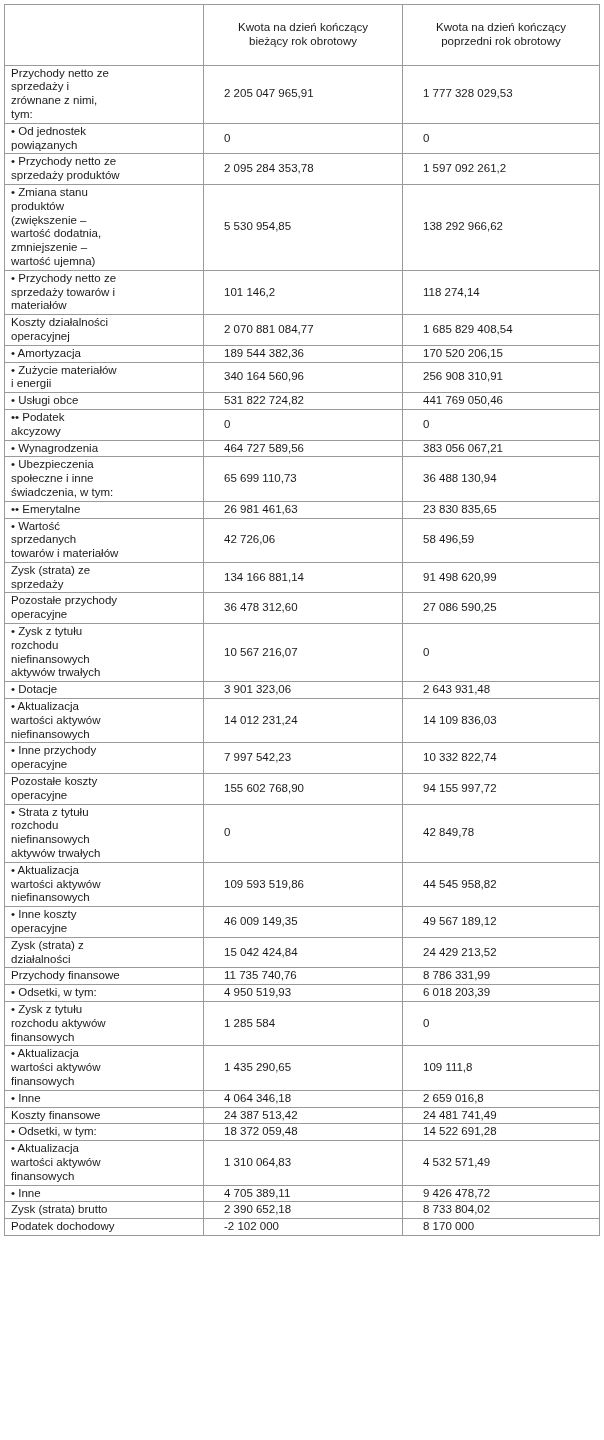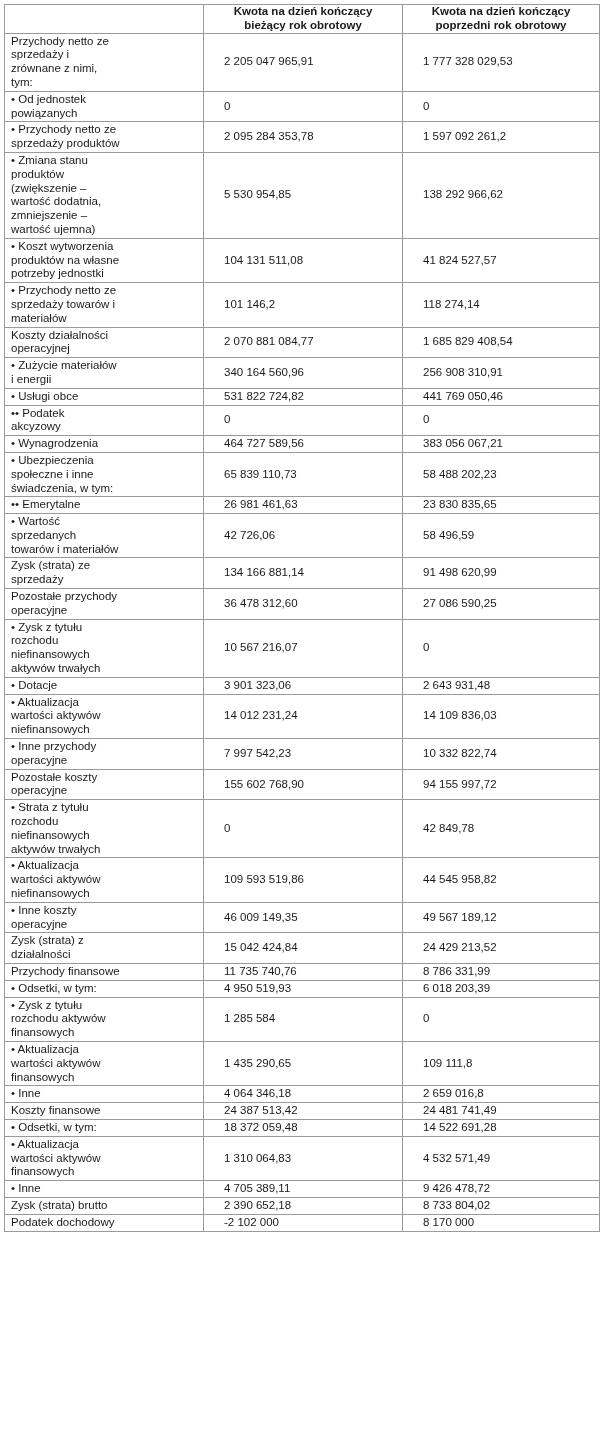--- a/index.html
+++ b/index.html
@@ -26,23 +26,23 @@
   table.fin-table col.c-label { width: 199px; }
   table.fin-table col.c-cur   { width: 199px; }
   table.fin-table col.c-prev  { width: 197px; }
   table.fin-table th,
   table.fin-table td {
     border: 1px solid #9a9a9a;
     vertical-align: middle;
     overflow: hidden;
   }
   table.fin-table th {
-    font-weight: bold;
+    font-weight: normal;
     white-space: pre-line;
-    padding: 0 4px;
+    padding: 16px 4px;
   }
   td.cell-label {
     text-align: left;
     white-space: pre-line;
     padding: 1px 16px 1px 6px;
   }
   td.cell-val {
     text-align: left;
     padding: 1px 4px 1px 20px;
   }
@@ -91,40 +91,38 @@
     <td class="cell-label">• Zmiana stanu
 produktów
 (zwiększenie –
 wartość dodatnia,
 zmniejszenie –
 wartość ujemna)</td>
     <td class="cell-val">5 530 954,85</td>
     <td class="cell-val">138 292 966,62</td>
   </tr>
         <tr>
-    <td class="cell-label">• Koszt wytworzenia
-produktów na własne
-potrzeby jednostki</td>
-    <td class="cell-val">104 131 511,08</td>
-    <td class="cell-val">41 824 527,57</td>
-  </tr>
-        <tr>
     <td class="cell-label">• Przychody netto ze
 sprzedaży towarów i
 materiałów</td>
     <td class="cell-val">101 146,2</td>
     <td class="cell-val">118 274,14</td>
   </tr>
         <tr>
     <td class="cell-label">Koszty działalności
 operacyjnej</td>
     <td class="cell-val">2 070 881 084,77</td>
     <td class="cell-val">1 685 829 408,54</td>
   </tr>
         <tr>
+    <td class="cell-label">• Amortyzacja</td>
+    <td class="cell-val">189 544 382,36</td>
+    <td class="cell-val">170 520 206,15</td>
+  </tr>
+        <tr>
     <td class="cell-label">• Zużycie materiałów
 i energii</td>
     <td class="cell-val">340 164 560,96</td>
     <td class="cell-val">256 908 310,91</td>
   </tr>
         <tr>
     <td class="cell-label">• Usługi obce</td>
     <td class="cell-val">531 822 724,82</td>
     <td class="cell-val">441 769 050,46</td>
   </tr>
@@ -136,22 +134,22 @@
   </tr>
         <tr>
     <td class="cell-label">• Wynagrodzenia</td>
     <td class="cell-val">464 727 589,56</td>
     <td class="cell-val">383 056 067,21</td>
   </tr>
         <tr>
     <td class="cell-label">• Ubezpieczenia
 społeczne i inne
 świadczenia, w tym:</td>
-    <td class="cell-val">65 839 110,73</td>
-    <td class="cell-val">58 488 202,23</td>
+    <td class="cell-val">65 699 110,73</td>
+    <td class="cell-val">36 488 130,94</td>
   </tr>
         <tr>
     <td class="cell-label">•• Emerytalne</td>
     <td class="cell-val">26 981 461,63</td>
     <td class="cell-val">23 830 835,65</td>
   </tr>
         <tr>
     <td class="cell-label">• Wartość
 sprzedanych
 towarów i materiałów</td>

